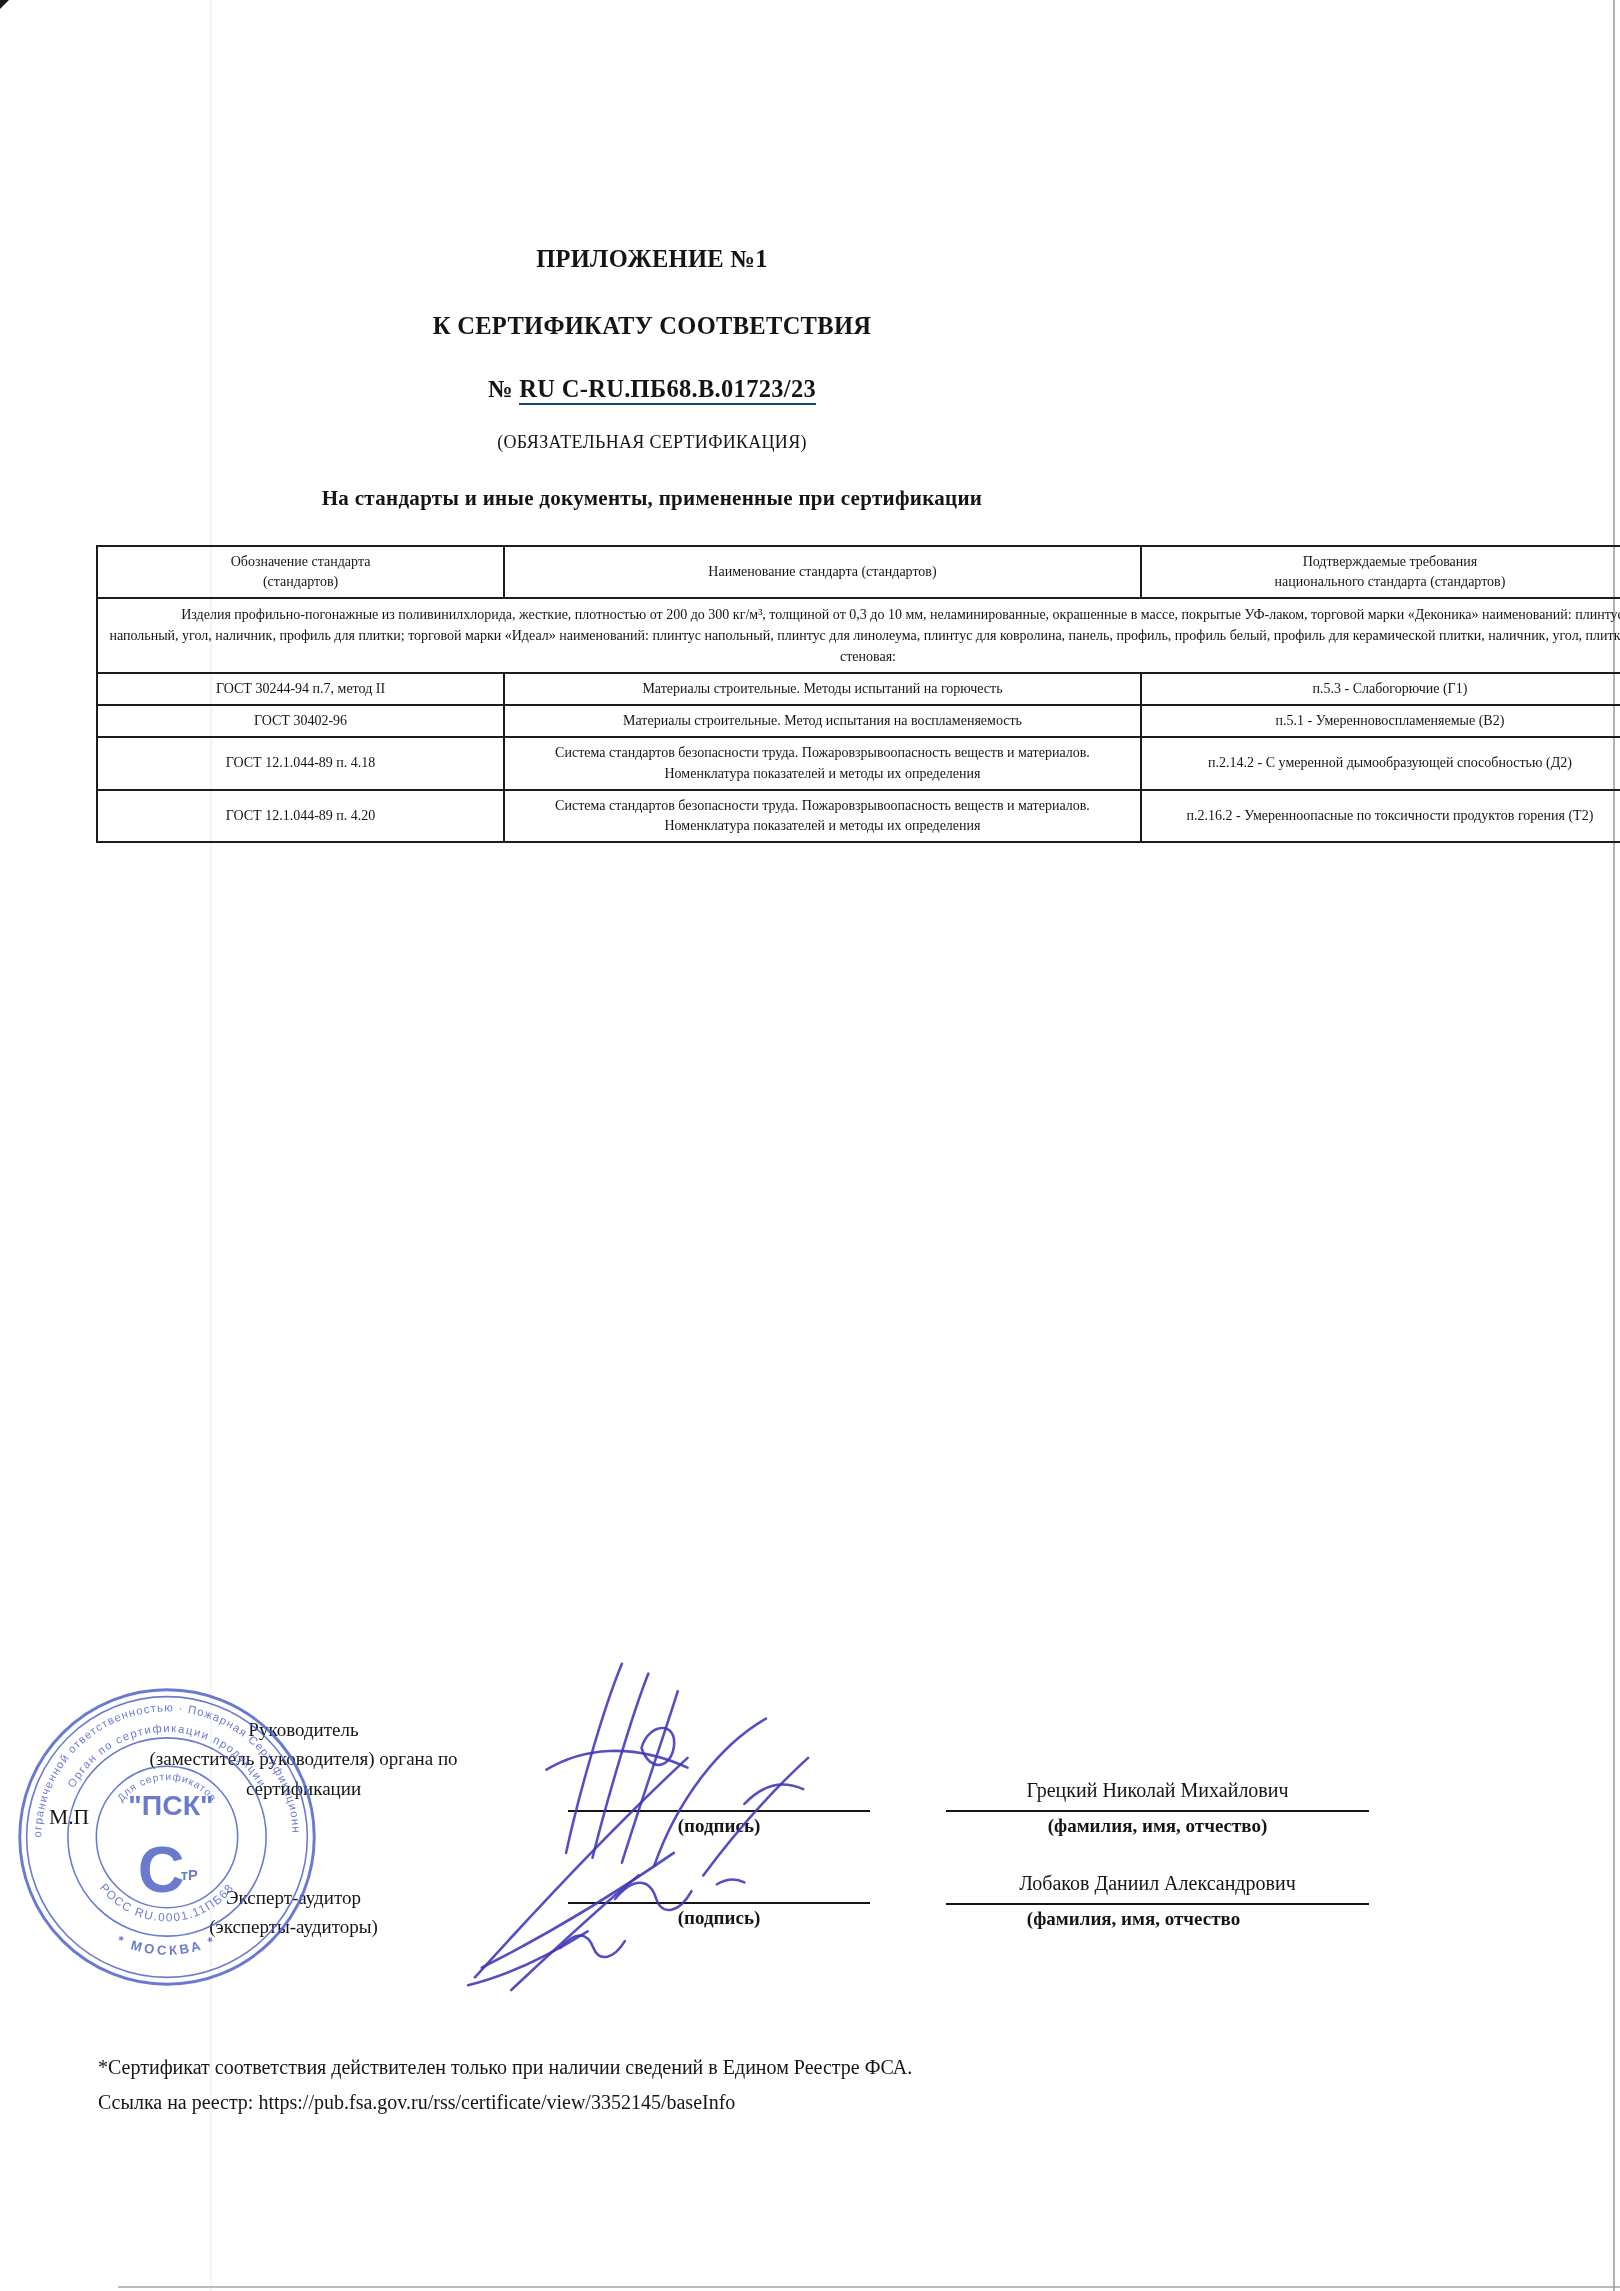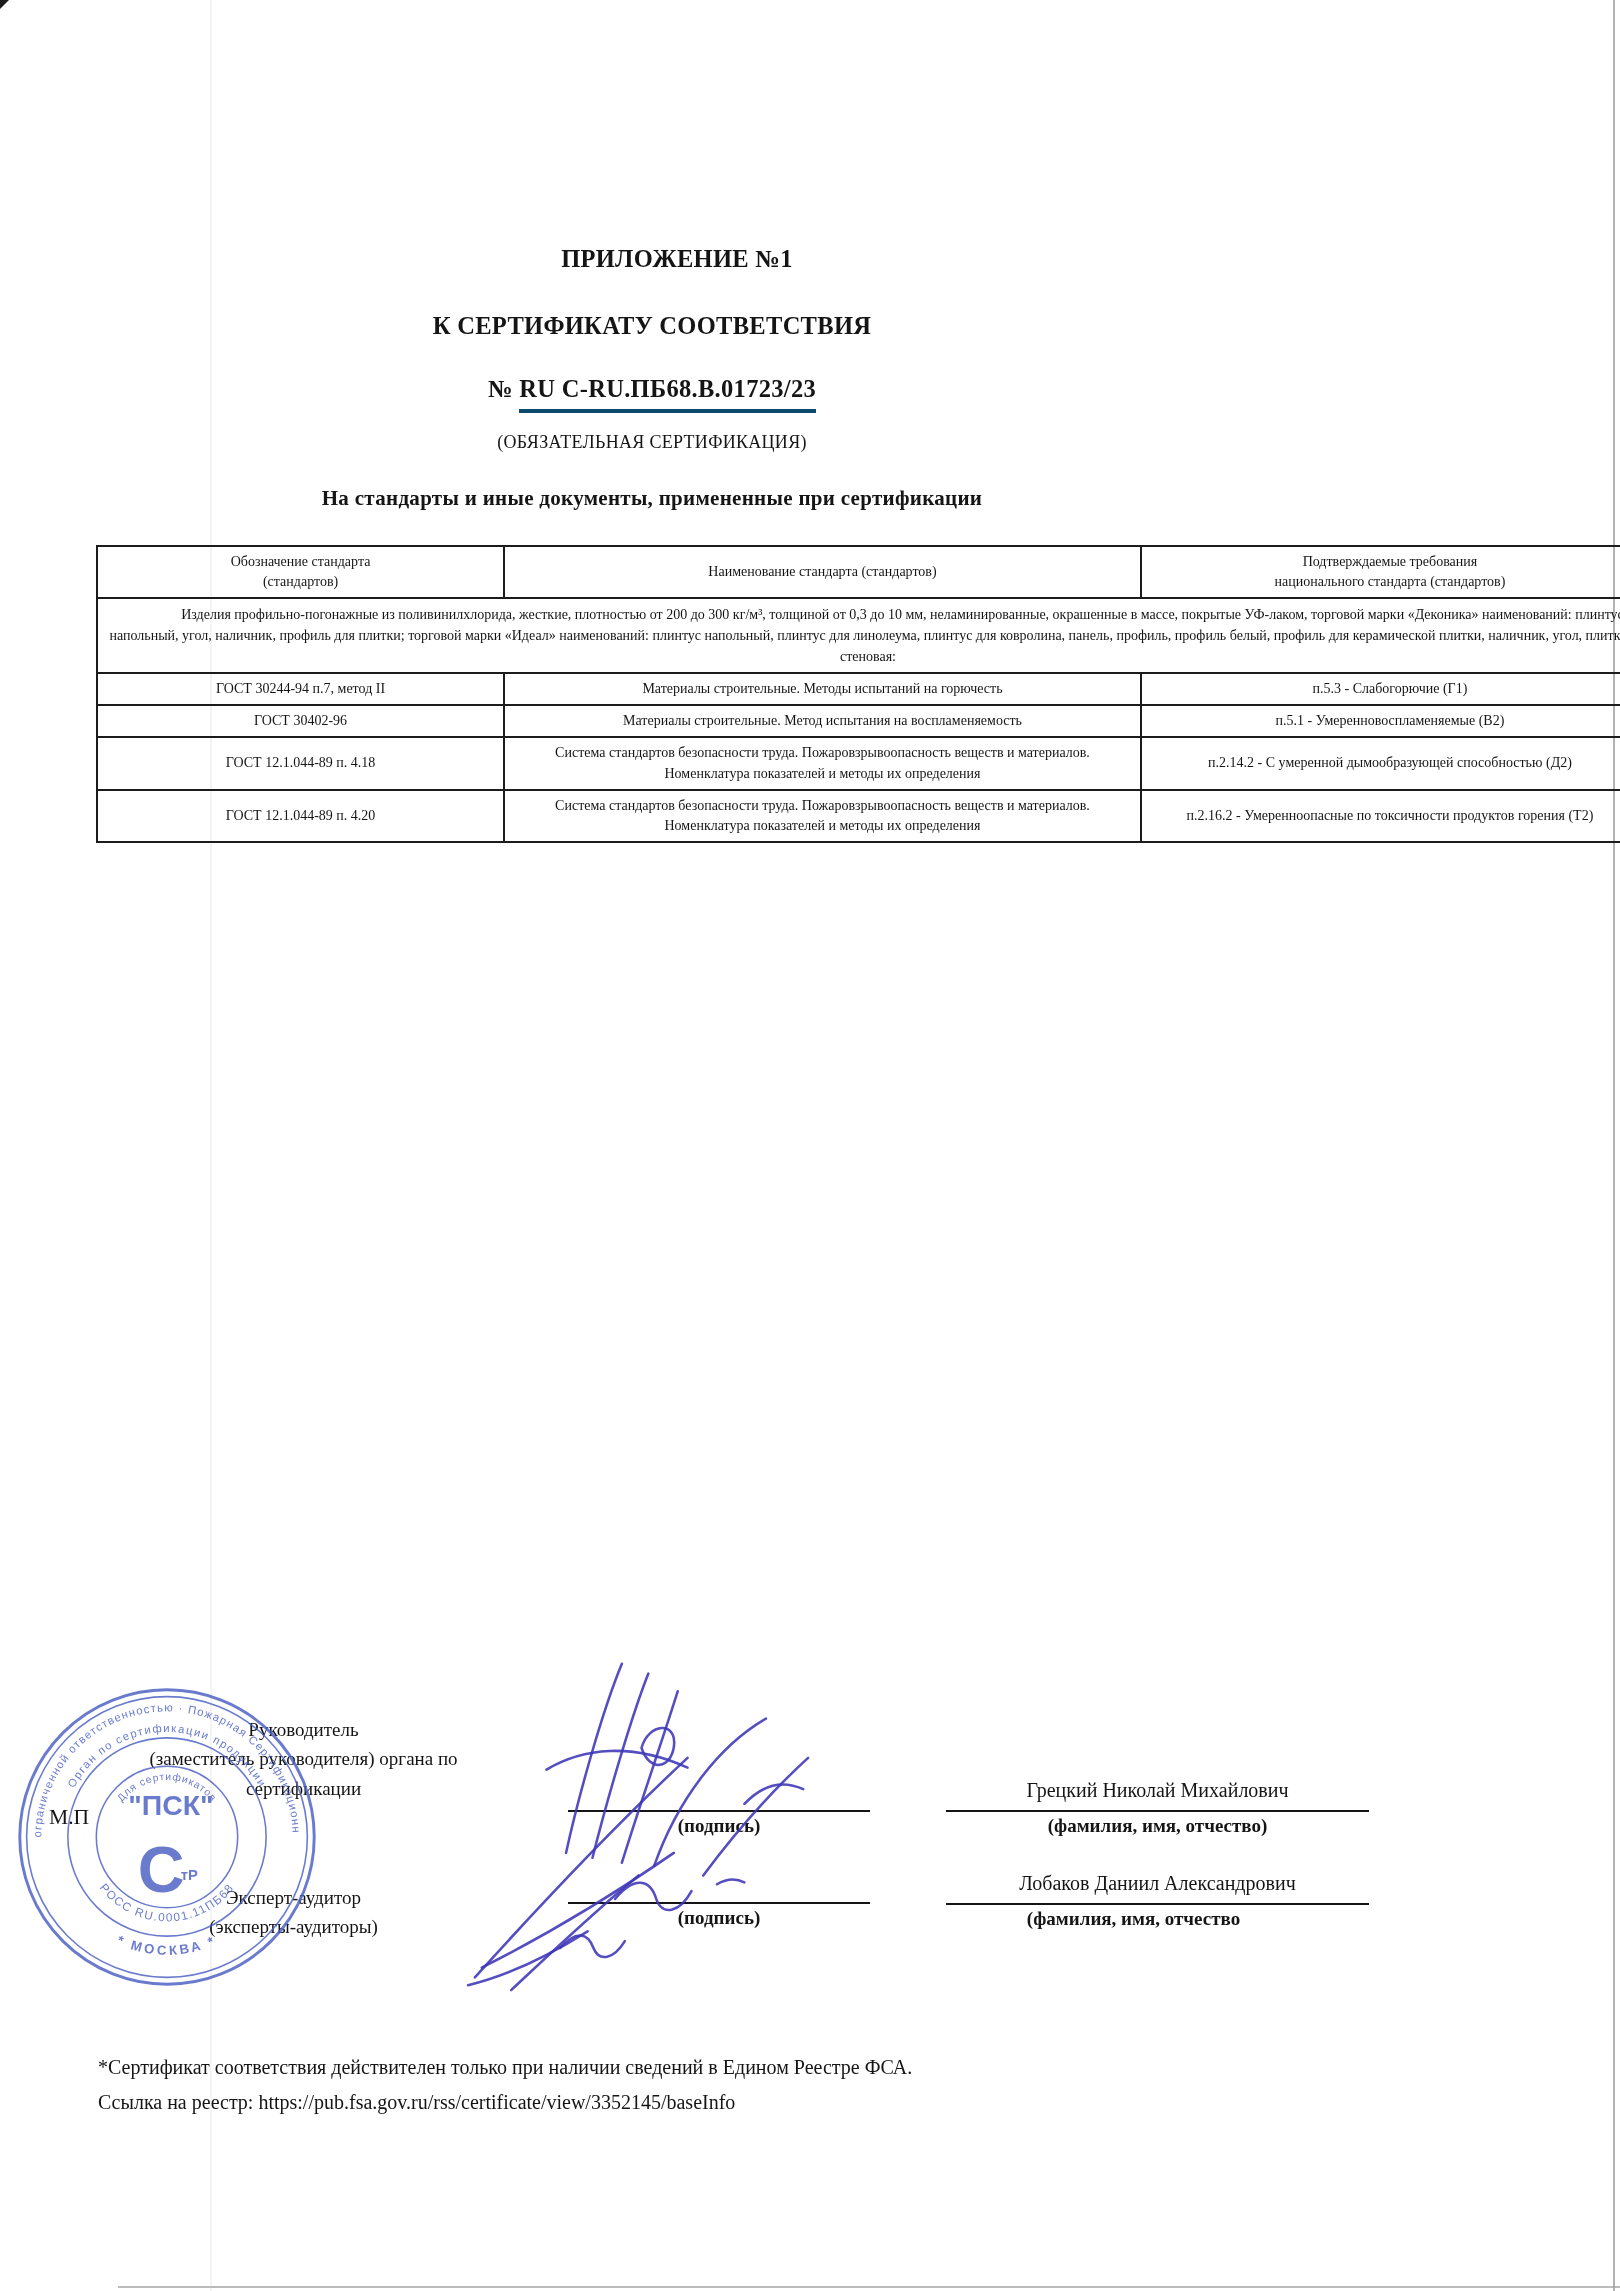--- a/index.html
+++ b/index.html
@@ -11,24 +11,24 @@
     color:#151515;
     overflow:hidden;
   }
   
   .scan-line-right{position:absolute;left:1613px;top:0;width:2px;height:2292px;background:#9a9a9a;opacity:.75;}
   .scan-line-bottom{position:absolute;left:118px;top:2286px;width:1503px;height:2px;background:#a0a0a0;opacity:.7;}
   .scan-line-faint{position:absolute;left:210px;top:0;width:2px;height:2292px;background:rgba(0,0,0,0.045);}
   .corner-mark{position:absolute;left:0;top:0;width:0;height:0;border-top:9.8px solid #1a1a1a;border-right:9.8px solid transparent;}
 
   .heading{position:absolute;left:0;width:1304px;text-align:center;font-weight:bold;font-size:24.5px;letter-spacing:0.3px;}
-  .h-appendix{top:245px;padding-left:25px;}
+  .h-appendix{top:245px;}
   .h-tocert{top:312px;}
   .h-number{top:375px;}
-  .h-number .num-underline{border-bottom:4px solid #0c4a6e;padding-bottom:7px;}
+  .h-number .num-underline{border-bottom:2px solid #0c4a6e;padding-bottom:1px;}
   .h-type{top:432px;font-weight:normal;font-size:18px;}
   .h-subject{top:486px;font-size:21px;}
 
   table.standards{
     position:absolute;left:96px;top:545px;width:1544px;
     border-collapse:collapse;table-layout:fixed;
     font-size:14px;line-height:1.45;
   }
   table.standards td,table.standards th{
     border:2px solid #1c1c1c;

